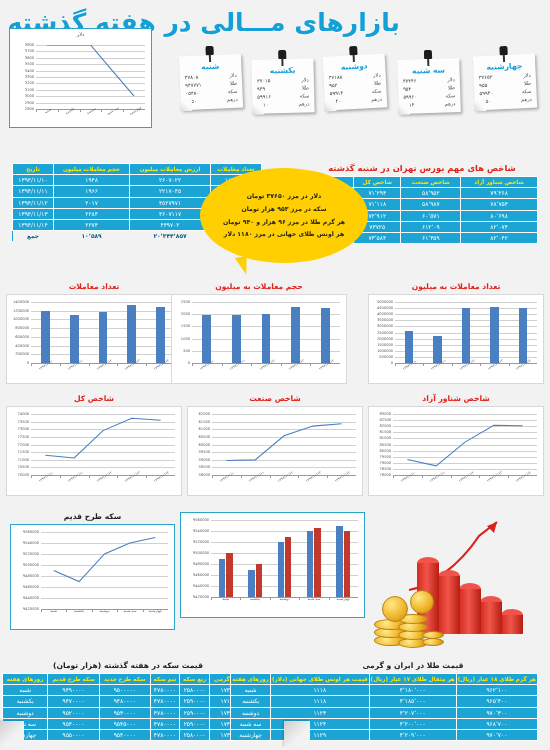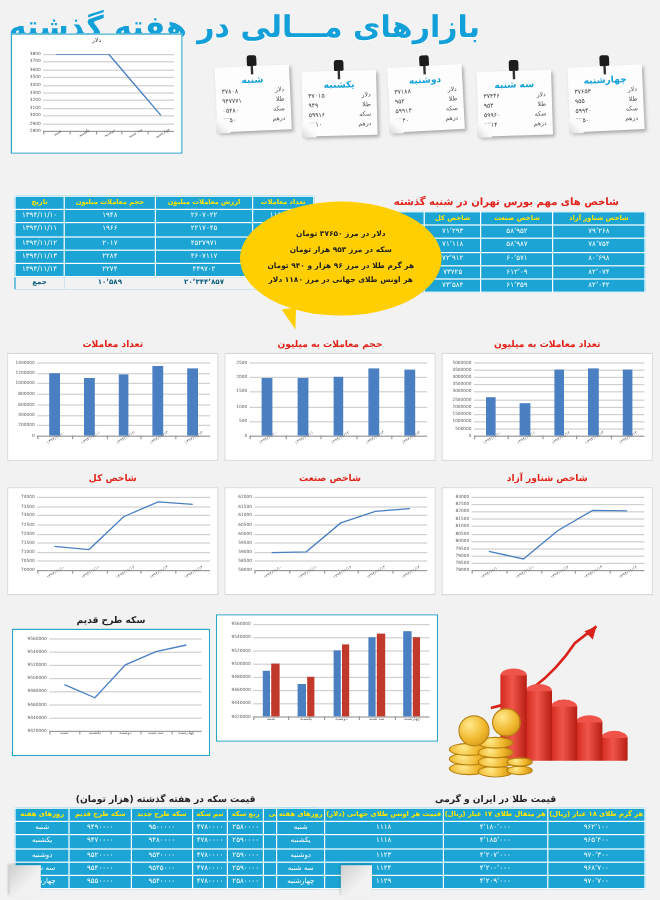--- a/index.html
+++ b/index.html
@@ -117,21 +117,21 @@
   .stair i:before{ content:""; position:absolute; top:-5px; left:0; right:0; height:6px;
     background:#ef5349; border-radius:50%/100% 100% 0 0; }
   .arrow { position:absolute; top:4px; right:24px; width:120px; height:80px; }
   .coin {
     position:absolute; border-radius:50%;
     background:radial-gradient(circle at 35% 30%,#ffe98a,#f0b72c 55%,#c98a13);
     border:0.6px solid #b7820f;
   }
 
   
-  .btbl-left  { position:absolute; top:661px; right:286px; width:252px; }
+  .btbl-left  { position:absolute; top:661px; right:296px; width:252px; }
   .btbl-right { position:absolute; top:661px; right:12px; width:250px; }
   .shadow-flap {
     position:absolute; width:26px; height:26px;
     background:linear-gradient(135deg,#cfcfcf,#f2f2f2 60%);
     box-shadow:-1px -1px 2px rgba(0,0,0,.18);
   }
 </style>
 </head>
 <body>
 
@@ -441,21 +441,21 @@
               <div class="xlab" style="right: 72px;">۱۳۹۴/۱۱/۱۲</div>
               <div style="position: absolute; width: 1px; height: 3px; background: rgb(154, 154, 154); top: 61px; left: 57.6px;"></div>
               <div class="xlab" style="right: 43.2px;">۱۳۹۴/۱۱/۱۳</div>
               <div style="position: absolute; width: 1px; height: 3px; background: rgb(154, 154, 154); top: 61px; left: 86.4px;"></div>
               <div class="xlab" style="right: 14.4px;">۱۳۹۴/۱۱/۱۴</div>
               <div style="position: absolute; width: 1px; height: 3px; background: rgb(154, 154, 154); top: 61px; left: 115.2px;"></div>
             </div>
           </div>
         </div>
     </div>
-    <div class="cell3" style="right:187px;">
+    <div class="cell3" style="right:203px;">
       <div class="cap">حجم معاملات به میلیون</div>
       <div class="chart-frame plain">
           <div class="chart" id="chart-trade-volume" style="height: 88px; position: relative;">
             <div class="plot" style="left: 20px; top: 7px; width: 148px; height: 61px;">
               <div class="gl axis" style="top: 61px;"></div>
               <div class="ytick" style="top: 61px;">0</div>
               <div class="gl" style="top: 48.8px;"></div>
               <div class="ytick" style="top: 48.8px;">500</div>
               <div class="gl" style="top: 36.6px;"></div>
               <div class="ytick" style="top: 36.6px;">1000</div>

